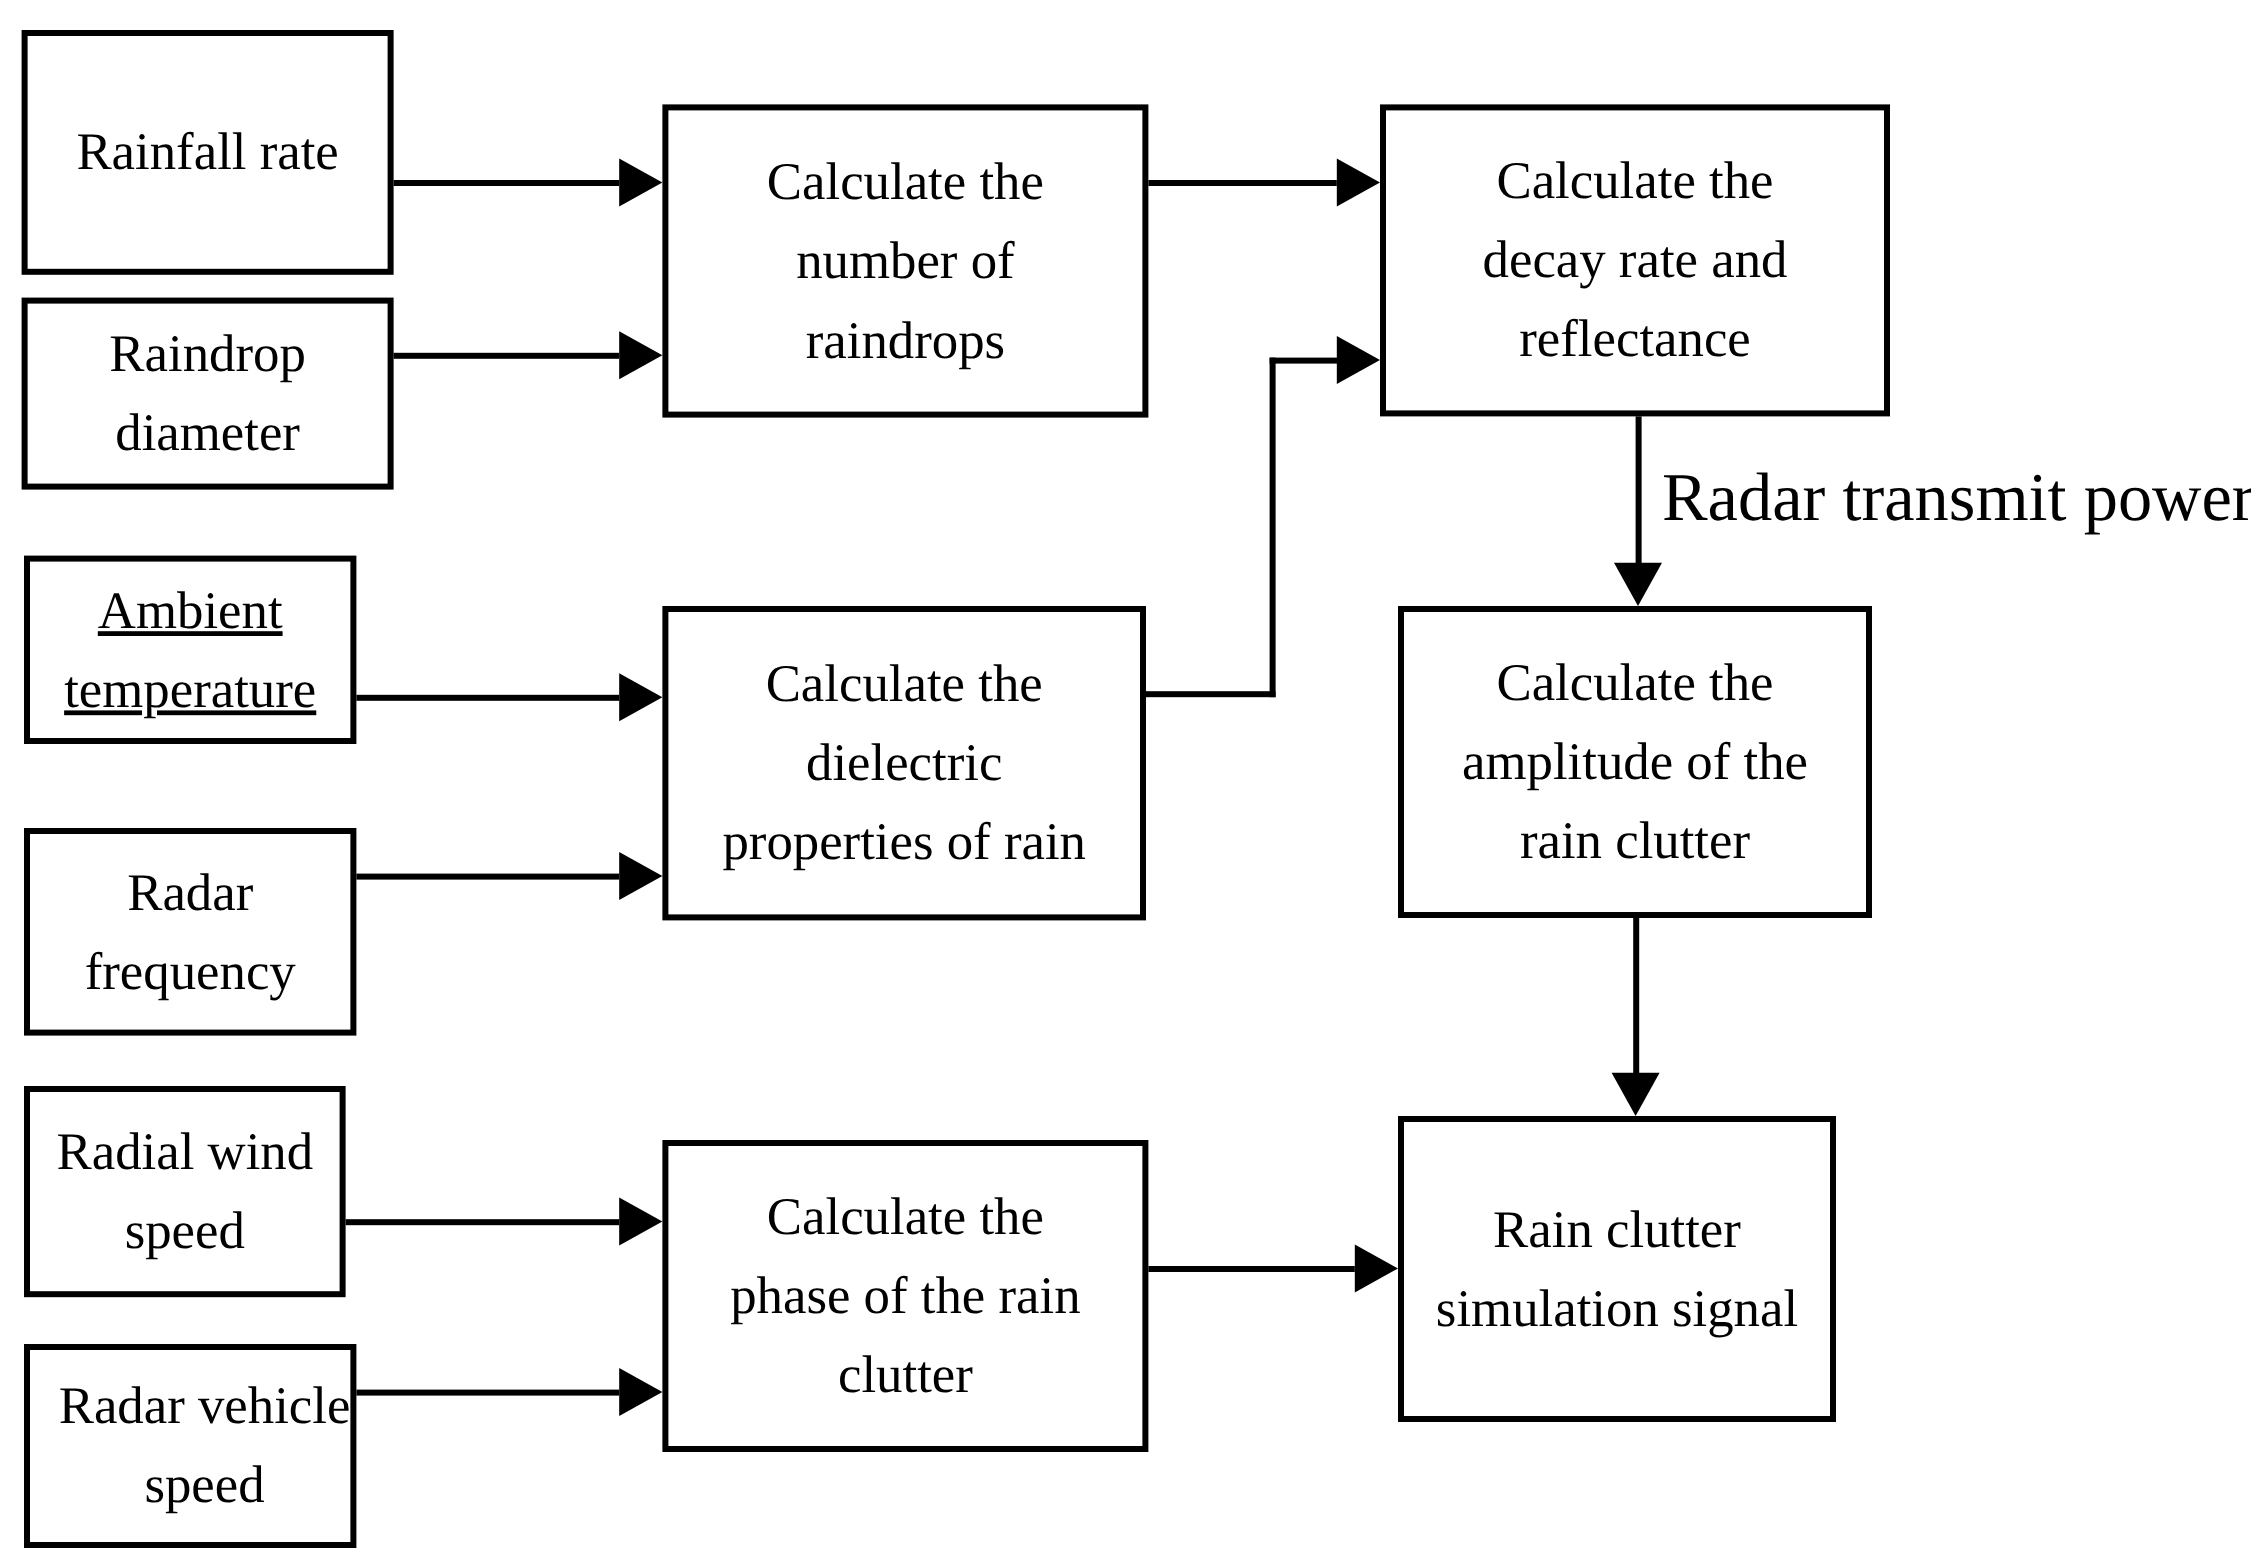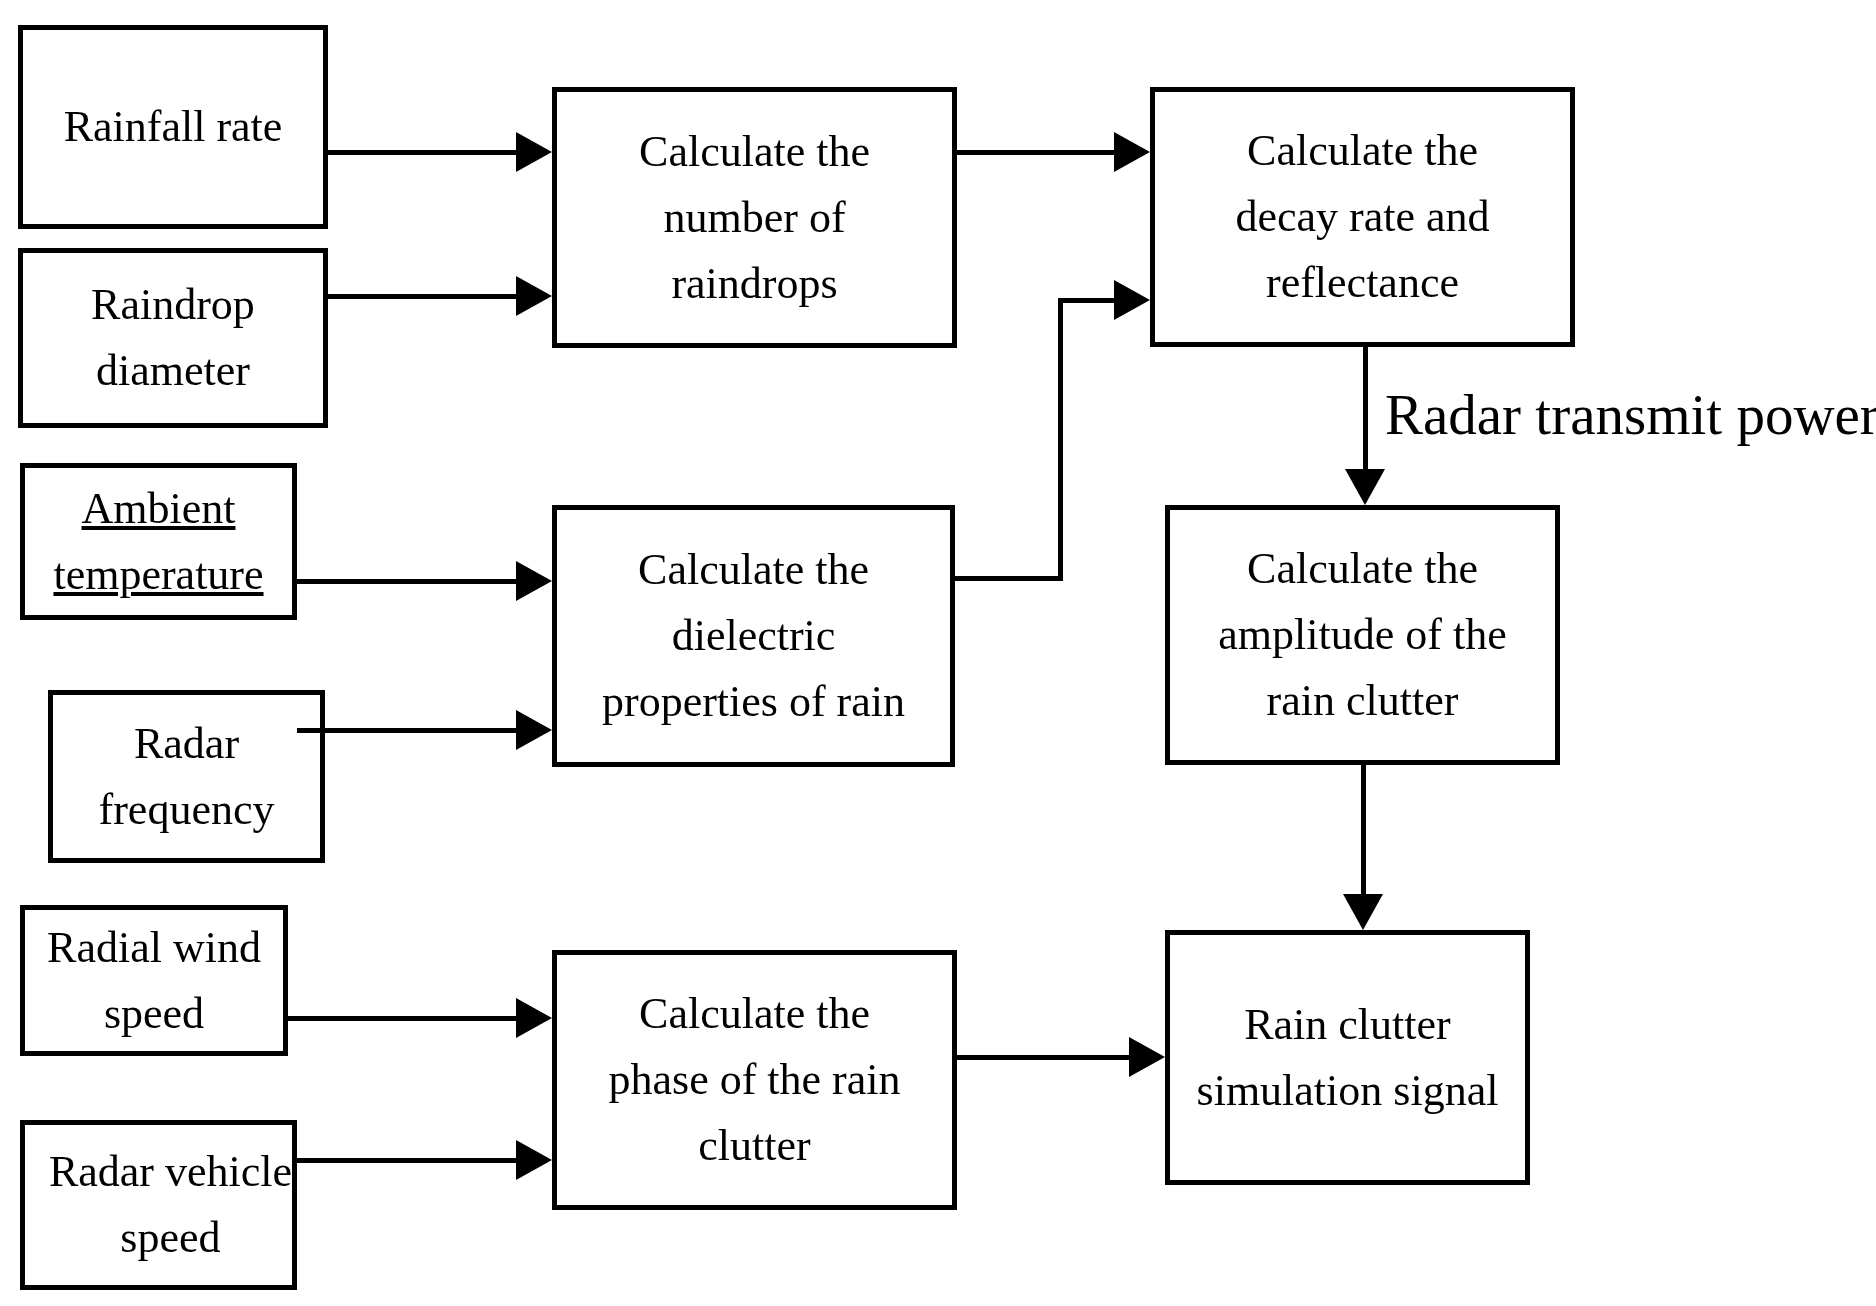--- a/index.html
+++ b/index.html
@@ -23,24 +23,24 @@
     text-align: center;
   }
   .node-label {
     white-space: pre-line;
     font-size: 44px;
     line-height: 66px;
     color: #000000;
   }
   
   .n-rainfall     { left: 18px;   top: 25px;   width: 310px; height: 204px; }
-  .n-raindrop     { left: 18px;   top: 248px;  width: 310px; height: 180px; }
+  .n-raindrop     { left: 18px;   top: 248px;  width: 310px; height: 160px; }
   .n-ambient      { left: 20px;   top: 463px;  width: 277px; height: 157px; text-decoration: underline; }
-  .n-radarfreq    { left: 20px;   top: 690px;  width: 277px; height: 173px; margin-left: 28px; }
-  .n-radialwind   { left: 20px;   top: 905px;  width: 268px; height: 151px; }
+  .n-radarfreq    { left: 20px;   top: 690px;  width: 277px; height: 173px; }
+  .n-radialwind   { left: 20px;   top: 905px;  width: 268px; height: 176px; }
   .n-radarvehicle { left: 20px;   top: 1120px; width: 277px; height: 170px; justify-content: flex-end; }
   
   .n-number       { left: 552px;  top: 87px;   width: 405px; height: 261px; }
   .n-dielectric   { left: 552px;  top: 505px;  width: 403px; height: 262px; }
   .n-phase        { left: 552px;  top: 950px;  width: 405px; height: 260px; }
   
   .n-decay        { left: 1150px; top: 87px;   width: 425px; height: 260px; }
   .n-amplitude    { left: 1165px; top: 505px;  width: 395px; height: 260px; }
   .n-signal       { left: 1165px; top: 930px;  width: 365px; height: 255px; }
 

